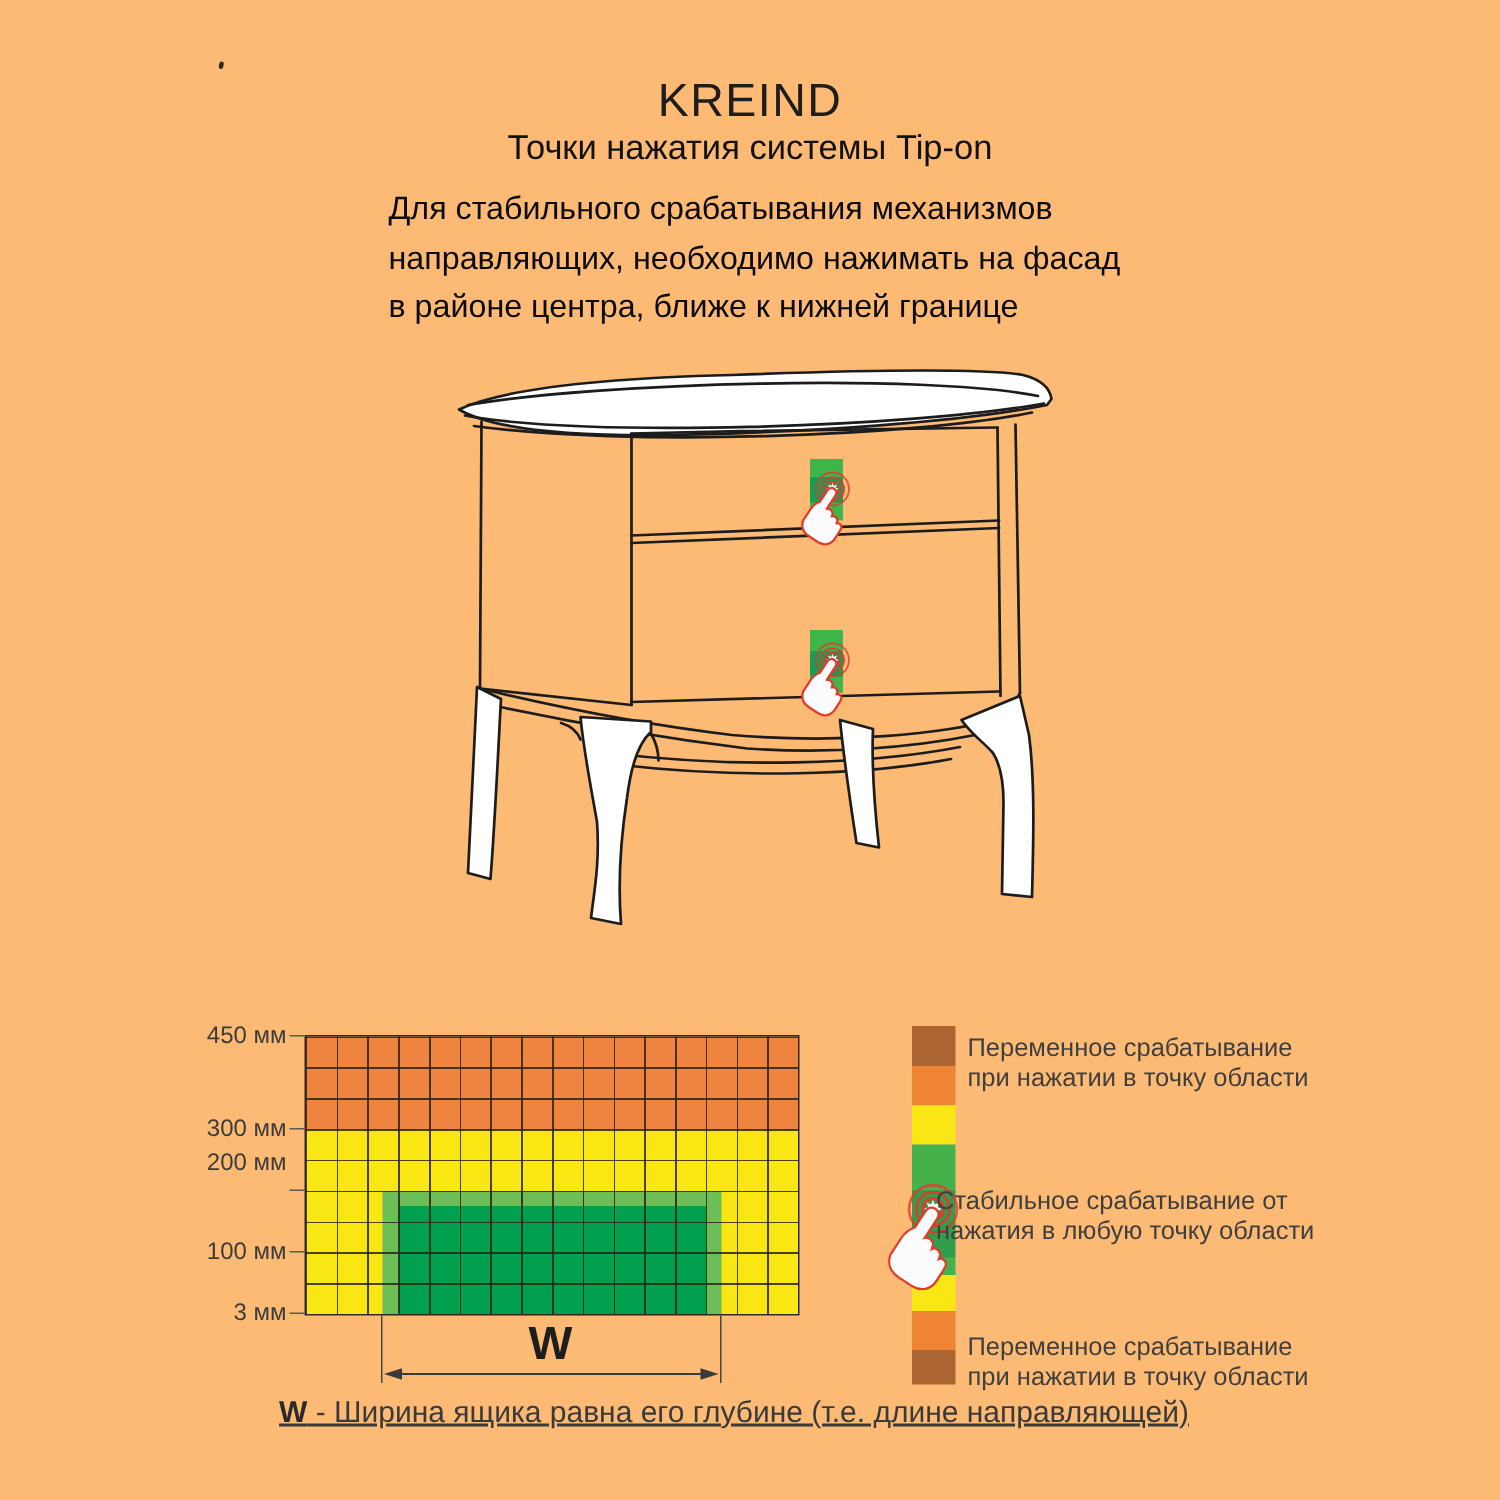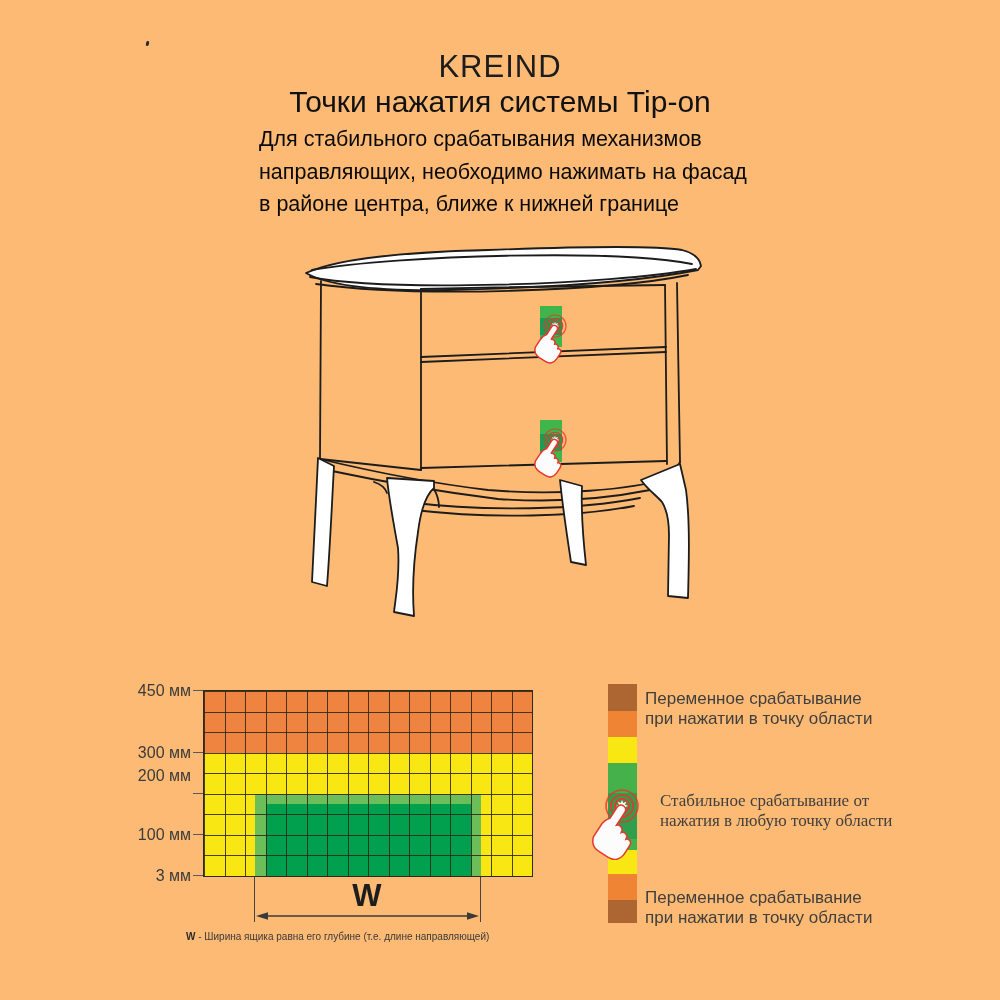--- a/index.html
+++ b/index.html
@@ -3,21 +3,21 @@
 <meta charset="utf-8">
 <style>
   html,body{margin:0;padding:0;background:#fff;}
   .page{position:relative;width:1000px;height:1000px;background:#fdba74;overflow:hidden;
         font-family:"Liberation Sans","DejaVu Sans",sans-serif;color:#000;}
 
   
   .brand{position:absolute;left:0;top:49px;width:1000px;text-align:center;
          font-size:31px;letter-spacing:1px;color:#1d1d1d;}
   .subtitle{position:absolute;left:0;top:85px;width:1000px;text-align:center;
-            font-size:30px;color:#111;}
+            font-size:23px;color:#111;}
   .intro{position:absolute;left:259px;top:123px;font-size:21.5px;line-height:32.5px;color:#0a0a0a;}
   .stray{position:absolute;left:146px;top:41px;width:3px;height:5px;background:#2a2a2a;border-radius:40%;transform:rotate(12deg);}
 
   
   .cabinet{position:absolute;left:288px;top:240px;}
   .cabinet path,.cabinet line{vector-effect:non-scaling-stroke;}
 
   
   .grid{position:absolute;left:203px;top:690px;width:328px;height:185px;border:1px solid #2e2a1e;}
   .zone{position:absolute;}
@@ -29,29 +29,29 @@
      background-image:
        repeating-linear-gradient(to right, rgba(42,36,22,.85) 0 1px, transparent 1px 20.5px),
        repeating-linear-gradient(to bottom, rgba(42,36,22,.85) 0 1px, transparent 1px 20.56px);}
   .ytick{position:absolute;width:70px;text-align:right;font-size:16px;color:#3b3b3b;left:121px;}
   .tickline{position:absolute;height:1px;background:#5a5a5a;left:193px;width:10px;}
 
   .extline{position:absolute;width:1px;background:#444;top:877px;height:45px;}
   .dim-arrow{position:absolute;left:255px;top:909px;}
   .w-label{position:absolute;left:339px;top:878px;width:56px;text-align:center;
            font-size:31px;font-weight:bold;color:#1d1d1d;}
-  .caption{position:absolute;left:186px;top:931px;font-size:10px;color:#3a3a3a;}
+  .caption{position:absolute;left:186px;top:931px;font-size:20px;color:#3a3a3a;text-decoration:underline;}
   .caption b{color:#2a2a2a;}
 
   
   .legend-bar{position:absolute;left:608px;top:684px;width:29px;}
   .legend-bar .seg{width:29px;}
   .legend-text{position:absolute;font-size:17px;line-height:19.5px;color:#3f3f3f;}
   .lt-1{left:645px;top:689px;}
-  .lt-2{left:660px;top:791px;font-family:Liberation Serif, serif;}
+  .lt-2{left:624px;top:791px;}
   .lt-3{left:645px;top:888px;}
   .legend-icon{position:absolute;left:592px;top:770px;}
 </style>
 </head>
 <body>
 
 <div class="page">
 
   <div class="stray"></div>
 

